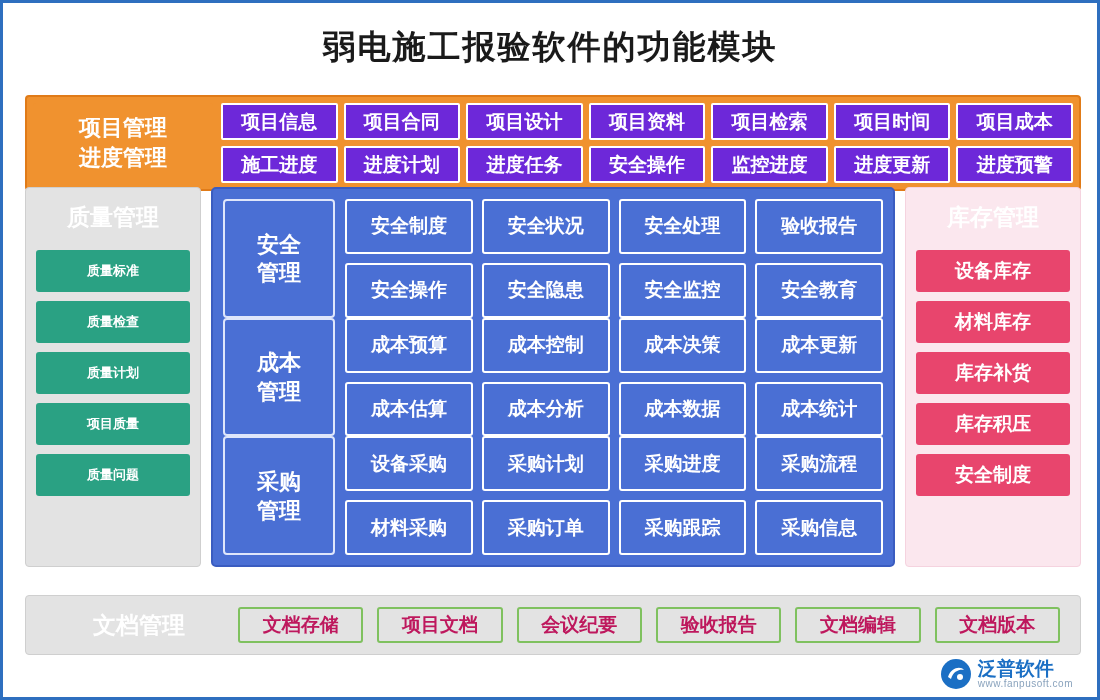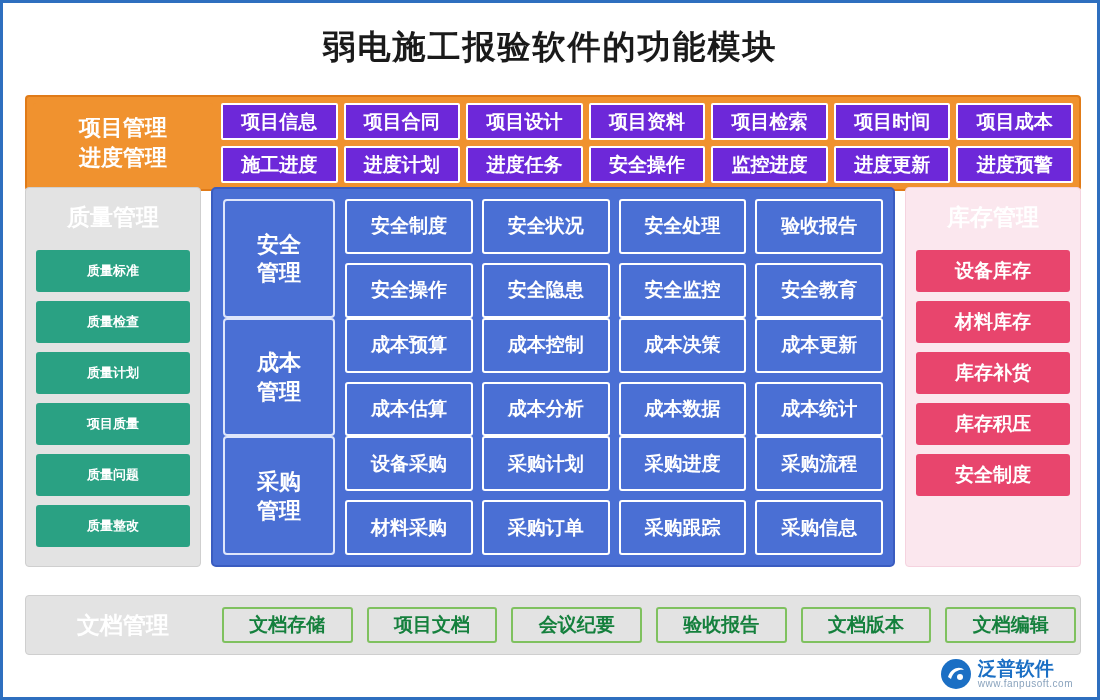--- a/index.html
+++ b/index.html
@@ -225,41 +225,41 @@
     left: 22px;
     top: 592px;
     width: 1056px;
     height: 60px;
     background: #e3e3e3;
     border: 1px solid #cfcfcf;
     border-radius: 4px;
     box-sizing: border-box;
     display: flex;
     align-items: center;
-    padding: 0 4px;
+    padding: 0 20px;
     gap: 6px;
   }
   .doc-label {
     flex: 0 0 186px;
     color: #ffffff;
     font-size: 23px;
     font-weight: bold;
     text-align: center;
     font-family: "DejaVu Serif", "Liberation Serif", serif;
   }
   .doc-items {
     flex: 1;
     display: grid;
     grid-template-columns: repeat(6, 1fr);
     gap: 14px;
   }
   .doc-items .cell {
     background: #e3e3e3;
     border: 2px solid #7fc15f;
-    color: #15803d;
+    color: #be185d;
     font-size: 19px;
     height: 36px;
     border-radius: 3px;
     font-family: "DejaVu Serif", "Liberation Serif", serif;
   }
 
   
   .logo {
     position: absolute;
     right: 24px;
@@ -327,21 +327,20 @@
 
   <div class="mid">
 
     <div class="quality-panel">
       <div class="quality-title">质量管理</div>
       <div class="cell">质量标准</div>
       <div class="cell">质量检查</div>
       <div class="cell">质量计划</div>
       <div class="cell">项目质量</div>
       <div class="cell">质量问题</div>
-      <div class="cell">质量整改</div>
     </div>
 
     <div class="center-panel">
 
       <div class="blue-row">
         <div class="blue-label">
           <span>安全</span>
           <span>管理</span>
         </div>
         <div class="blue-grid">
@@ -403,22 +402,22 @@
 
   </div>
 
   <div class="band-doc">
     <div class="doc-label">文档管理</div>
     <div class="doc-items">
       <div class="cell">文档存储</div>
       <div class="cell">项目文档</div>
       <div class="cell">会议纪要</div>
       <div class="cell">验收报告</div>
+      <div class="cell">文档编辑</div>
       <div class="cell">文档版本</div>
-      <div class="cell">文档编辑</div>
     </div>
   </div>
 
   <div class="logo">
     <div class="logo-mark">
       <svg width="22" height="22" viewBox="0 0 22 22" aria-hidden="true">
         <path d="M3 14 C6 4, 16 3, 19 7 C15 6, 8 8, 6 16 Z" fill="#ffffff"></path>
         <circle cx="15" cy="14" r="3" fill="#ffffff"></circle>
       </svg>
     </div>

